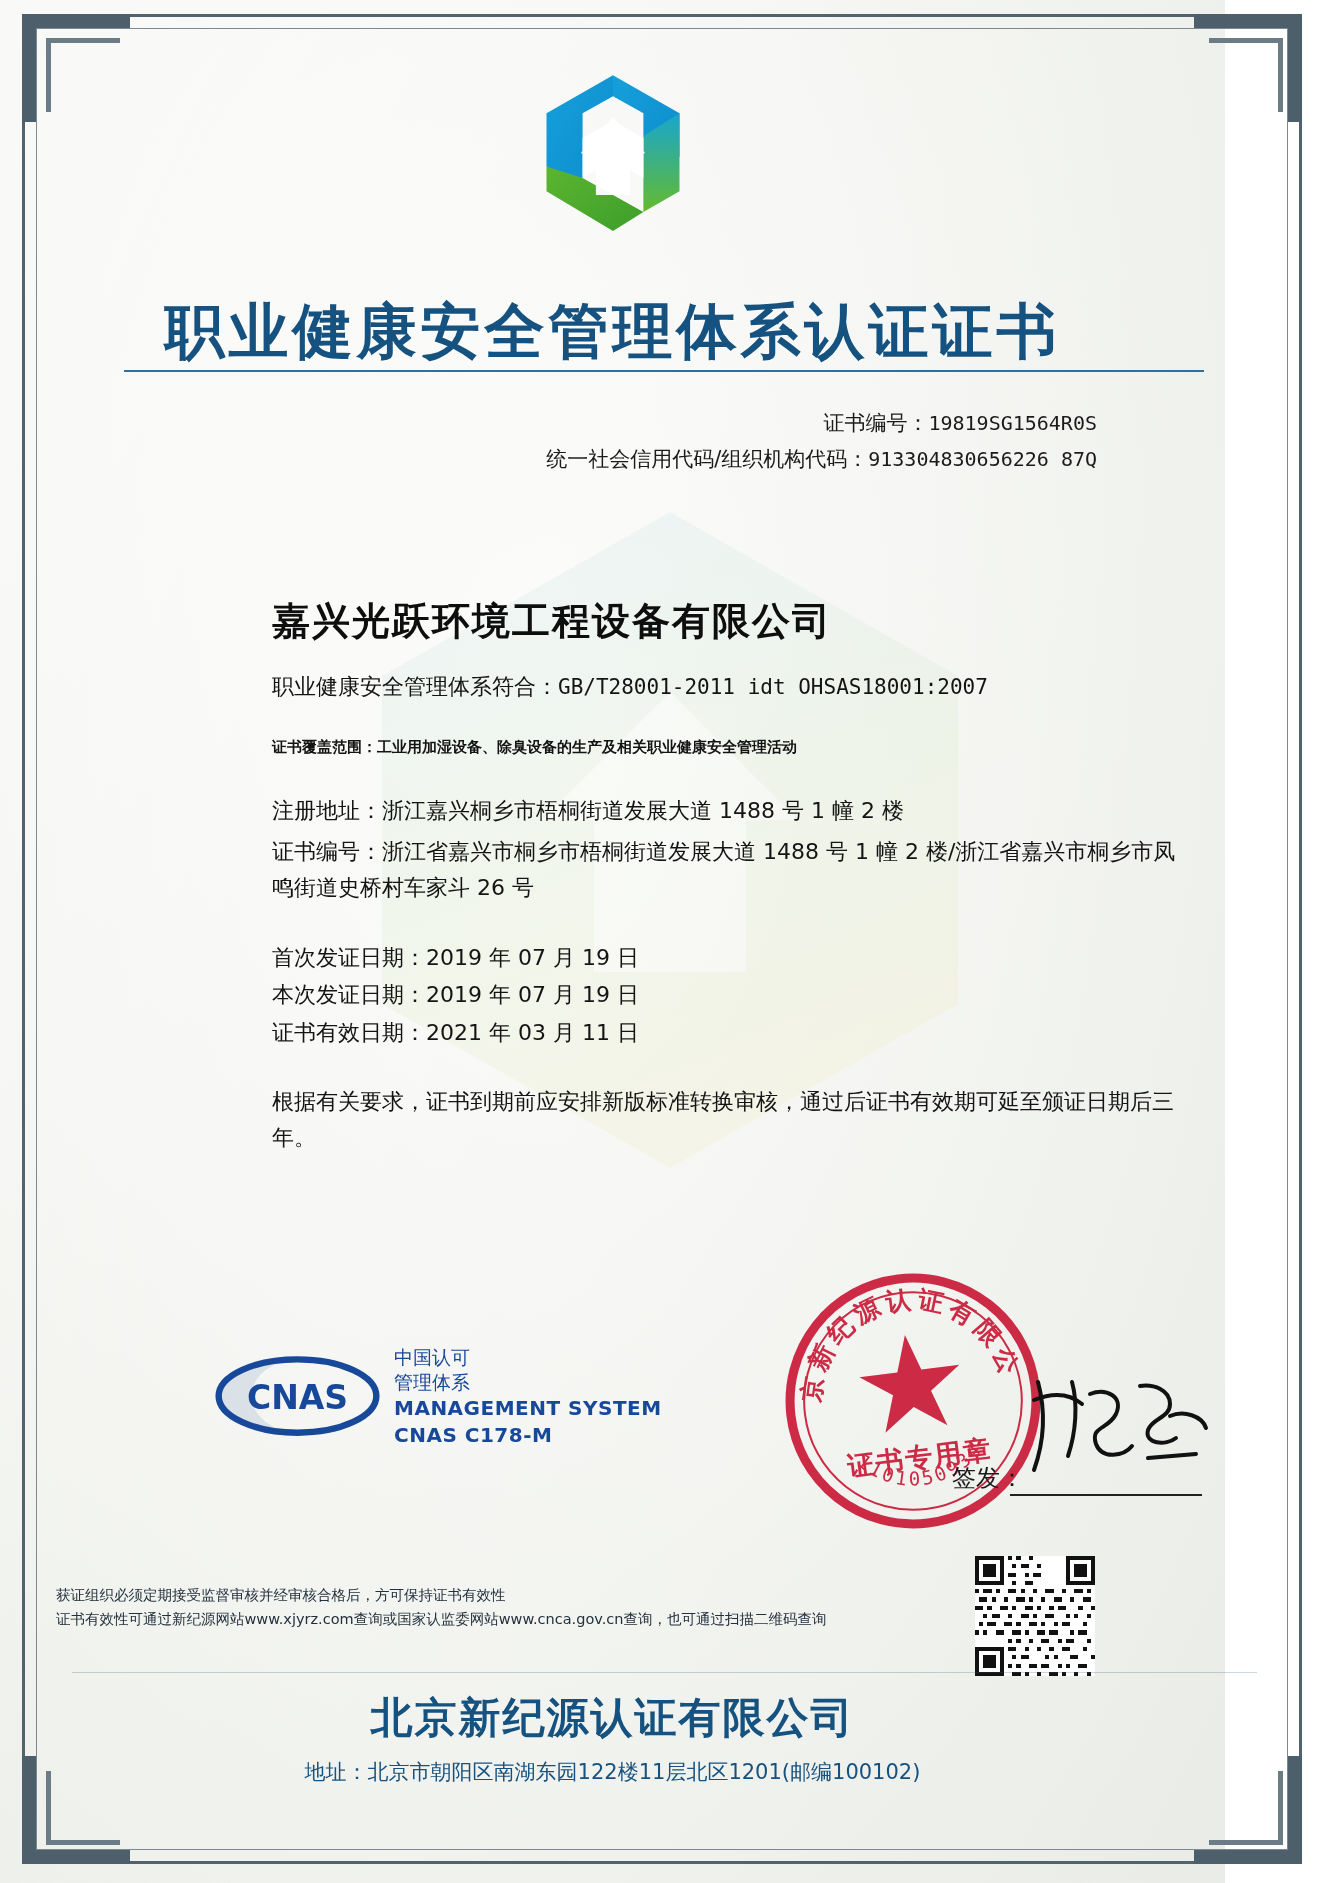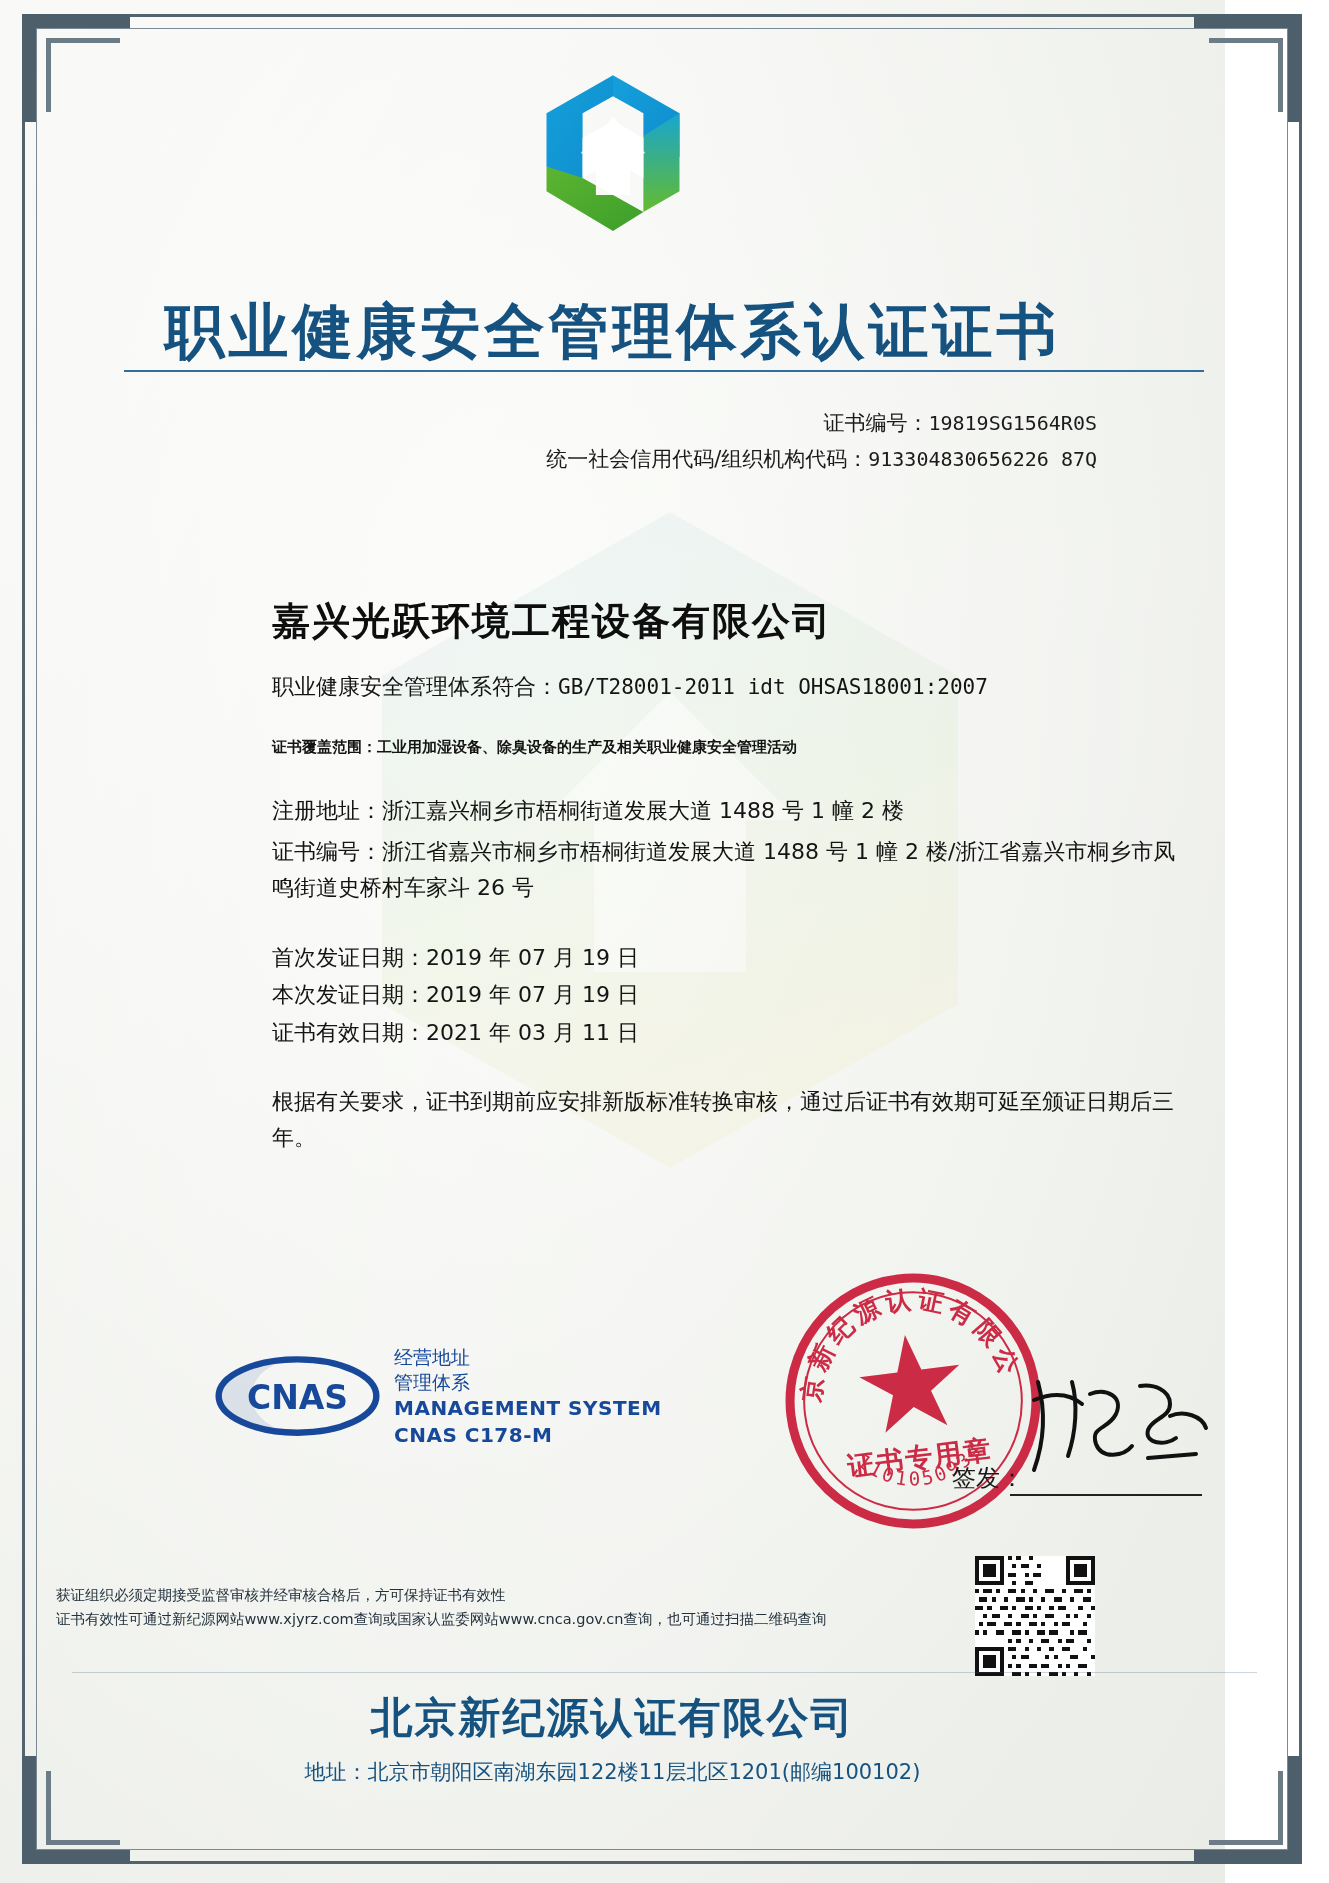--- a/index.html
+++ b/index.html
@@ -387,21 +387,21 @@
     <div class="note">根据有关要求，证书到期前应安排新版标准转换审核，通过后证书有效期可延至颁证日期后三年。</div>
   </div>
 
   <div class="cnas">
     <svg class="cnas-mark" viewBox="0 0 180 104">
       <ellipse cx="90" cy="52" rx="86" ry="40" fill="none" stroke="#17489a" stroke-width="7"></ellipse>
       <path d="M6 52 a86 40 0 0 1 86 -40 a52 40 0 0 0 0 80 a86 40 0 0 1 -86 -40z" fill="#17489a" opacity="0.12"></path>
       <text x="90" y="66" text-anchor="middle" font-family="DejaVu Sans, sans-serif" font-size="36" font-weight="bold" fill="#17489a">CNAS</text>
     </svg>
     <div class="cnas-text">
-      <div class="cn">经营地址</div>
+      <div class="cn">中国认可</div>
       <div class="cn">管理体系</div>
       <div class="en">MANAGEMENT SYSTEM</div>
       <div class="en">CNAS C178-M</div>
     </div>
   </div>
 
   <svg class="seal" viewBox="0 0 260 260">
     <circle cx="130" cy="130" r="122" fill="none" stroke="#c8102e" stroke-width="9"></circle>
     <circle cx="130" cy="130" r="108" fill="none" stroke="#c8102e" stroke-width="2"></circle>
     <path id="sealArc" d="M 130 130 m -92,0 a 92,92 0 1,1 184,0" fill="none"></path>

